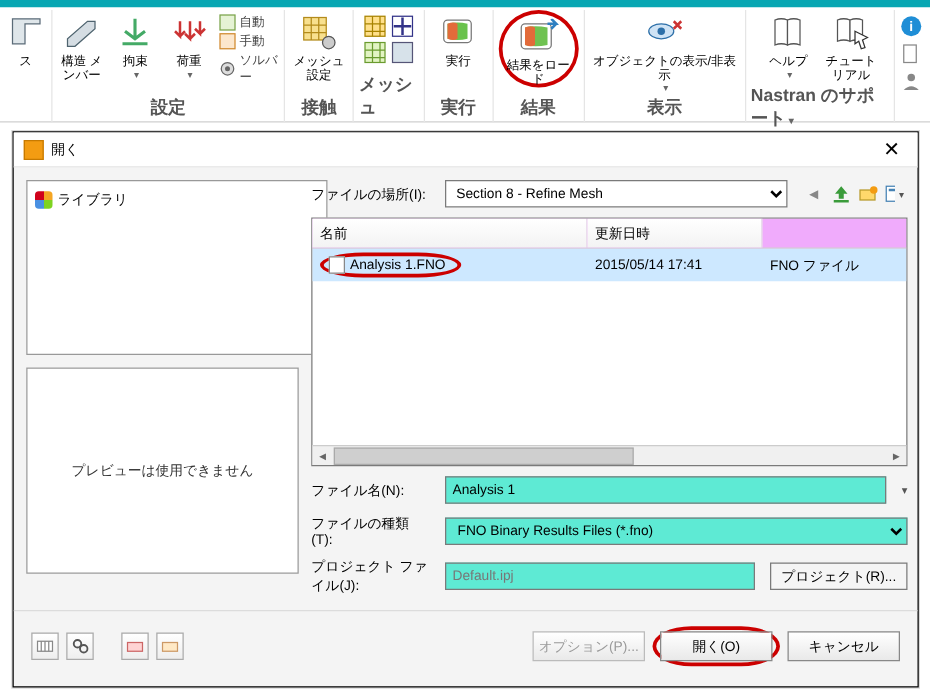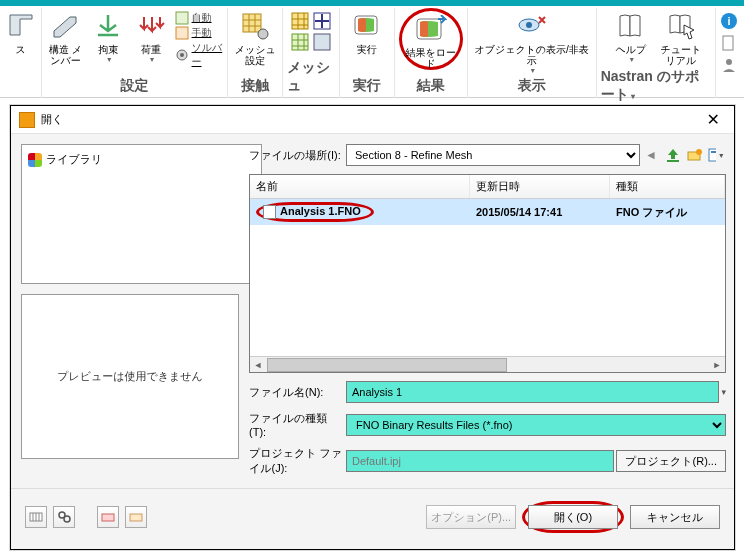--- a/index.html
+++ b/index.html
@@ -6,21 +6,21 @@
 body { font-family: "Yu Gothic UI","Meiryo UI","Segoe UI",sans-serif; font-size: 11px; background: #fff; width: 744px; height: 556px; overflow: hidden; position: relative; }
 .topbar { height: 6px; background: #08A7B3; }
 .ribbon { display: flex; align-items: flex-start; height: 92px; background: #fff; border-bottom: 1px solid #d0d0d0; padding: 2px 0 0 0; }
 .ribbon-group { display: flex; flex-direction: column; align-items: center; padding: 0 4px; height: 90px; border-right: 1px solid #e5e5e5; }
 .ribbon-group:last-of-type{ border-right:none; }
 .rg-top { display: flex; align-items: flex-start; gap: 4px; flex: 1; }
 .rg-label { font-size: 14px; color: #555; padding: 2px 0 3px; font-weight: bold; }
 .rbtn { display: flex; flex-direction: column; align-items: center; width: 46px; cursor: pointer; padding-top: 2px; }
 .rbtn .ico { width: 32px; height: 32px; display: flex; align-items: center; justify-content: center; }
 .rbtn .lbl { font-size: 10px; text-align: center; line-height: 1.1; margin-top: 2px; }
-.mini-stack { display: flex; flex-direction: column; gap: 1px; padding-top: 3px; text-decoration: underline; }
+.mini-stack { display: flex; flex-direction: column; gap: 1px; padding-top: 3px; }
 .mini { display: flex; align-items: center; gap: 3px; font-size: 10px; color: #444; }
 .mini i { width: 14px; height: 14px; display: inline-block; }
 .arrow-down::after { content:"▾"; font-size:8px; color:#666; margin-left:2px;}
 .red-circle { border: 3px solid #c00; border-radius: 50%/50%; }
 .ribbon-right { margin-left:auto; display:flex; align-items:flex-start; gap:6px; padding:4px 6px 0 4px; }
 .ribbon-right-col{display:flex;flex-direction:column;gap:4px;align-items:center;}
 .small-ico{width:18px;height:18px;display:flex;align-items:center;justify-content:center;}
 
 .dialog { position: absolute; top: 105px; left: 10px; width: 725px; height: 445px; border: 1px solid #000; background: #f4f4f4; box-shadow: 0 0 0 1px rgba(0,0,0,.15); }
 .titlebar { height: 28px; display: flex; align-items: center; padding: 0 8px; background: #fff; border-bottom: 1px solid #e4e4e4; }
@@ -28,31 +28,31 @@
 .titlebar .close { margin-left: auto; font-size: 16px; cursor: pointer; padding: 0 6px; }
 .body { display: flex; padding: 10px 8px 0 10px; gap: 10px; height: 350px; }
 .left-col { display:flex; flex-direction:column; gap:10px; width: 218px; }
 .tree { width: 241px; height: 140px; background: #fff; border: 1px solid #999; padding: 6px 4px; }
 .tree-item { display: flex; align-items: center; gap: 4px; font-size: 11px; padding: 1px 2px; }
 .tree-child { margin-left: 18px; }
 .folder-ico { width:14px; height:11px; background:#FFD96B; border:1px solid #b79a2a; display:inline-block; }
 .lib-ico{width:14px;height:14px;background:conic-gradient(#f5a623 0 25%,#7ed321 0 50%,#4a90e2 0 75%,#d0021b 0);border-radius:3px;display:inline-block;}
 .preview { width: 218px; height: 165px; background: #fff; border: 1px solid #999; display: flex; align-items: center; justify-content: center; color: #333; font-size: 11px; }
 .right-col { flex: 1; display: flex; flex-direction: column; }
-.row { display: flex; align-items: center; gap: 2px; margin-bottom: 8px; }
+.row { display: flex; align-items: center; gap: 12px; margin-bottom: 8px; }
 .row .lbl { width: 95px; font-size: 11px; }
 select.loc { flex: 1; height: 22px; border: 1px solid #7a7a7a; background: #fff; padding: 0 4px; font-size:11px; }
 .nav-icos { display: flex; gap: 4px; }
 .nav-icos span { width: 18px; height: 18px; display:flex;align-items:center;justify-content:center; cursor:pointer; font-size:12px; }
 .file-list { flex: 1; background: #fff; border: 1px solid #7a7a7a; display:flex;flex-direction:column; position:relative; }
 .fl-head { display: flex; background: #f0abfc; border-bottom: 1px solid #d0d0d0; font-size:11px; }
 .fl-head div { padding: 4px 6px; border-right: 1px solid #e8e8e8; background: linear-gradient(#fff,#f3f3f3); }
 .fl-row { display: flex; align-items: center; font-size:11px; }
 .fl-row.sel { background: #CDE8FF; }
-.fl-row div { padding: 3px 6px; white-space:nowrap; overflow:hidden;font-weight:bold; }
+.fl-row div { padding: 3px 6px; white-space:nowrap; overflow:hidden; }
 .col-name{width:220px;} .col-date{width:140px;} .col-type{flex:1;}
 .file-ico{width:13px;height:14px;background:#fff;border:1px solid #888;display:inline-block;margin-right:4px;vertical-align:middle;}
 .red-oval{border:3px solid #c00;border-radius:55%/90%;}
 .scroll-h{height:16px;background:#f0f0f0;border-top:1px solid #ccc;position:absolute;left:0;right:0;bottom:0;display:flex;align-items:center;}
 .scroll-h .thumb{height:14px;width:240px;background:#cfcfcf;border:1px solid #aaa;margin-left:1px;}
 .scroll-h .arrow{width:16px;text-align:center;color:#666;font-size:9px;}
 .scroll-h .sp{flex:1;}
 
 .form-rows{padding-top:8px;}
 .form-rows .row .lbl{width:95px;}
@@ -335,21 +335,20 @@
               </svg>
               <span style="font-size:8px;color:#555;">▾</span>
             </span>
         </div>
       </div>
 
       <div class="file-list">
         <div class="fl-head">
           <div class="col-name">名前</div>
           <div class="col-date">更新日時</div>
-          <div class="col-type">種類</div>
         </div>
         <div class="fl-row sel">
           <div class="col-name"><span class="red-oval" style="display:inline-block;padding:0 10px 0 4px;"><span class="file-ico"></span><span>Analysis 1.FNO</span></span></div>
           <div class="col-date">2015/05/14 17:41</div>
           <div class="col-type">FNO ファイル</div>
         </div>
         <div class="scroll-h">
             <span class="arrow">◄</span>
             <span class="thumb"></span>
             <span class="sp"></span>

